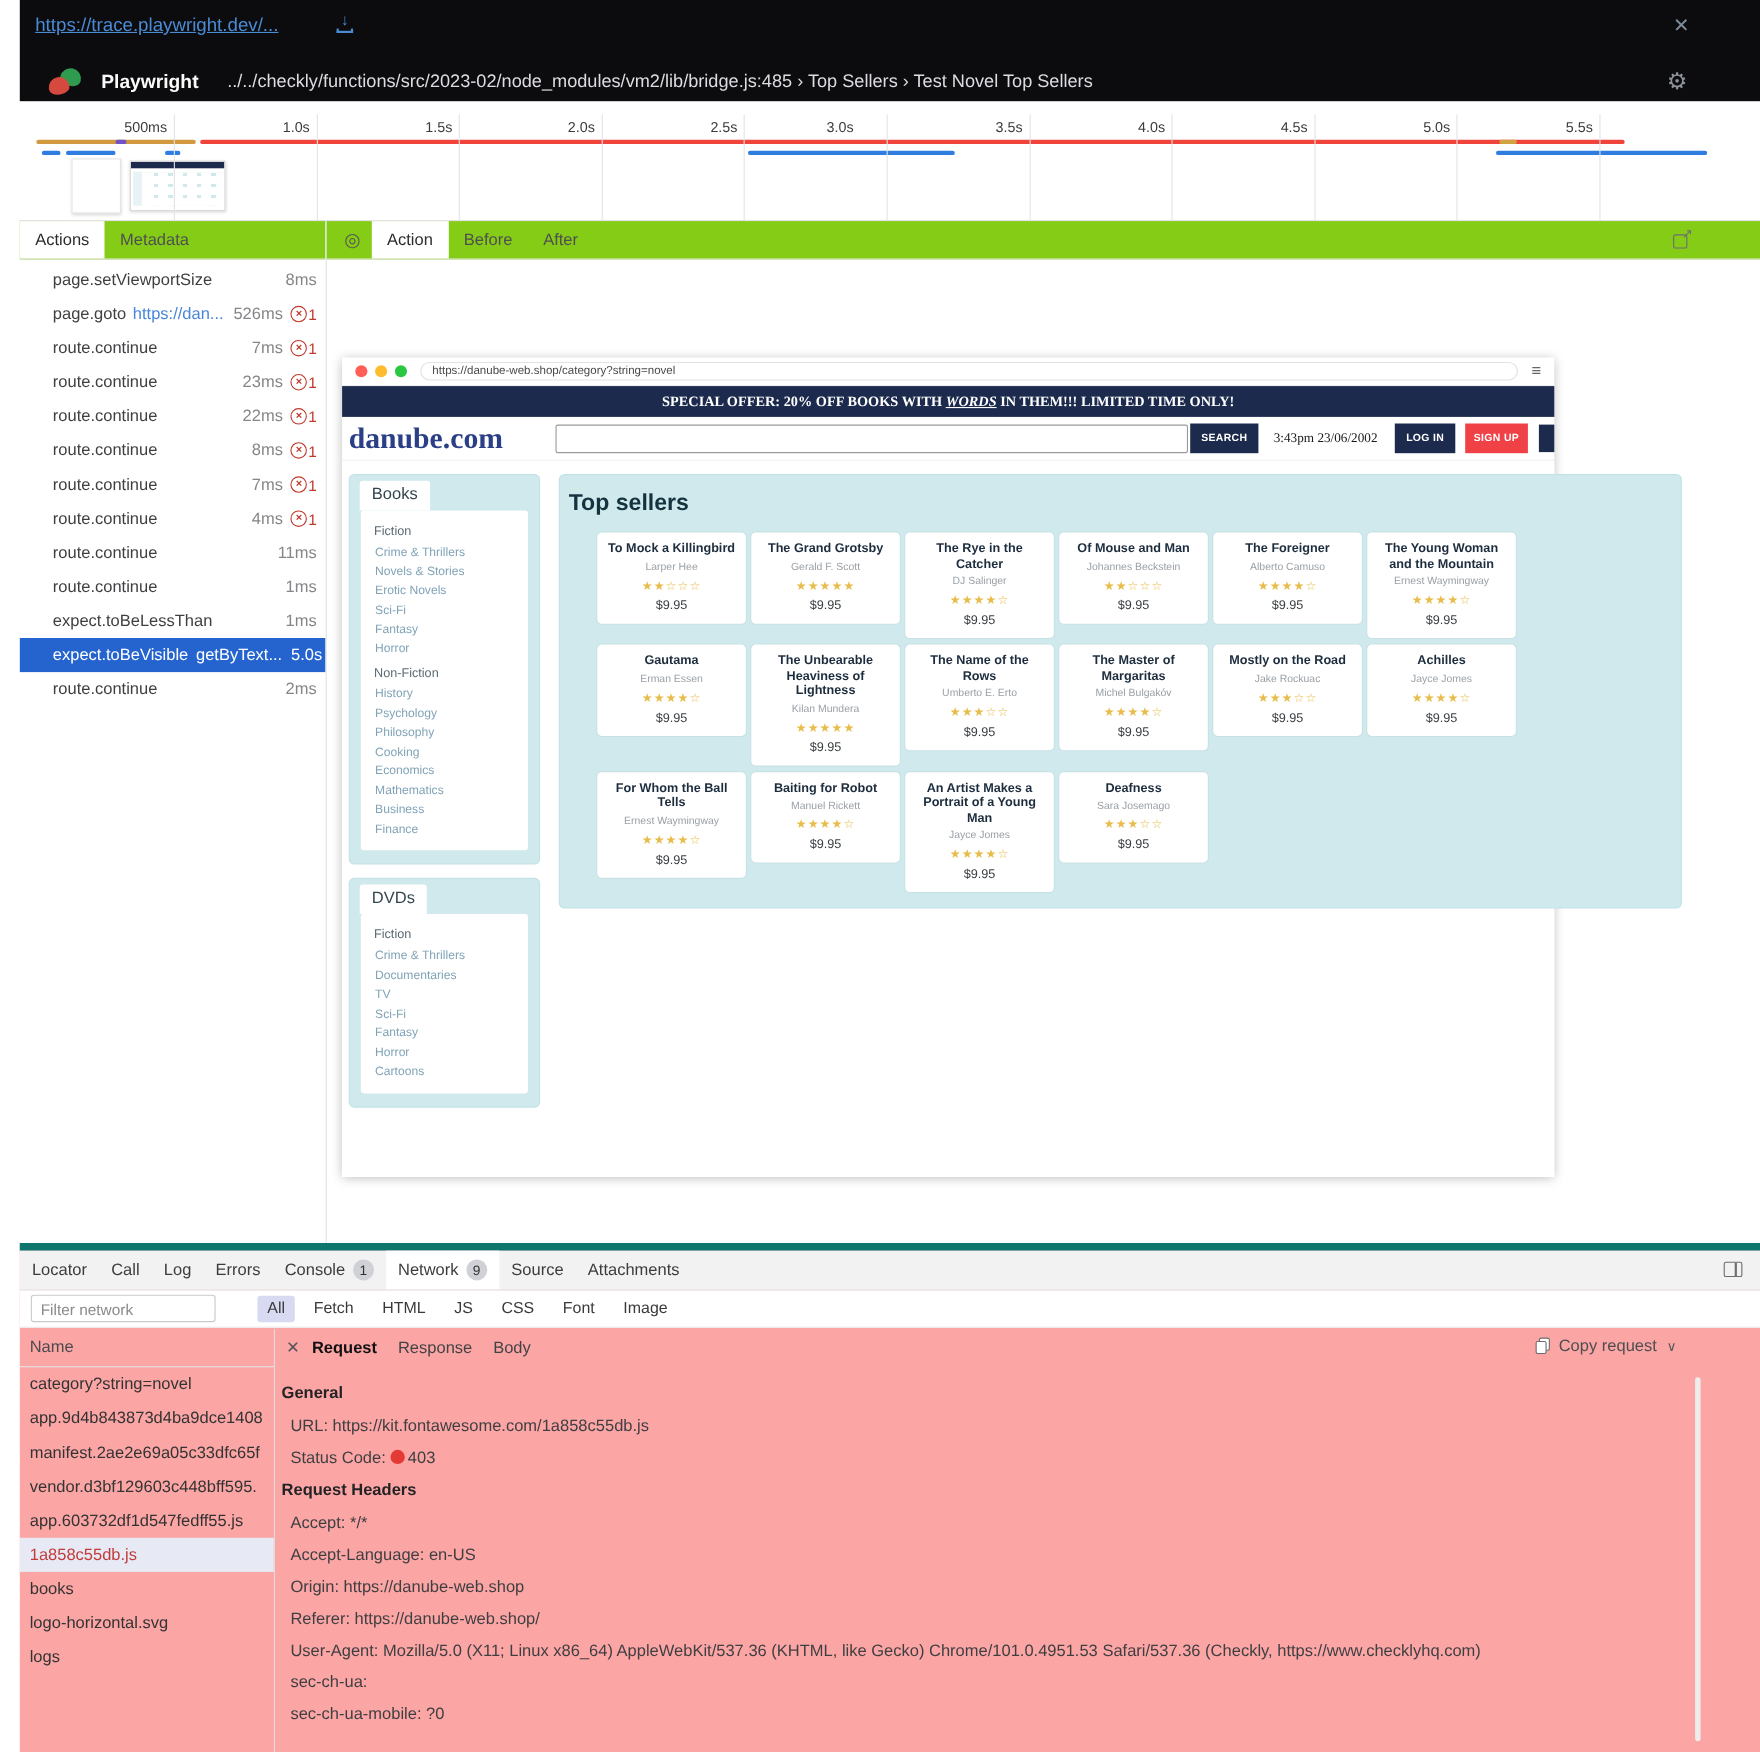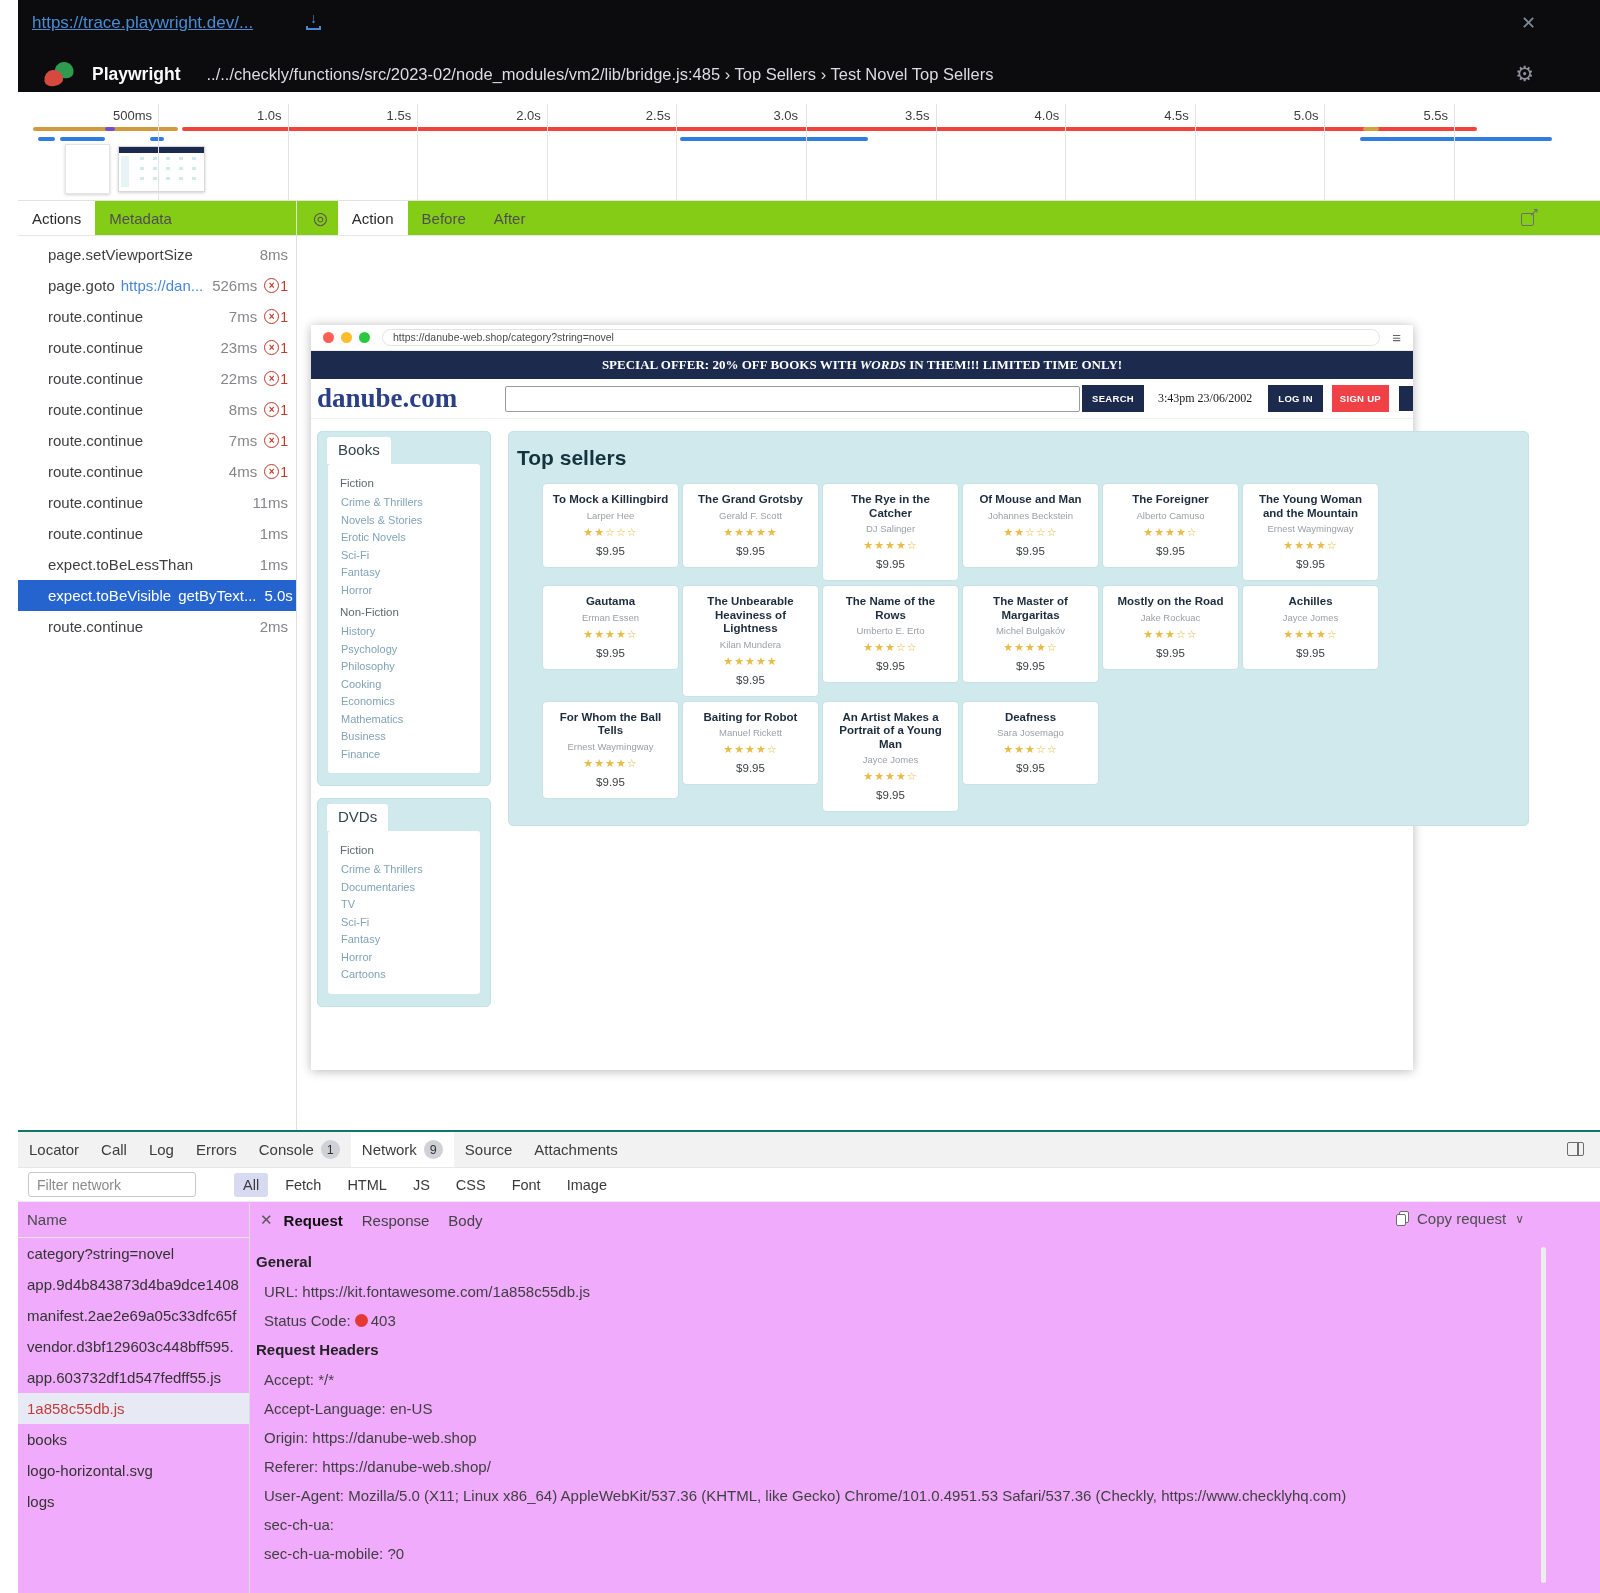--- a/index.html
+++ b/index.html
@@ -65,21 +65,21 @@
 
   
   .shot { position:absolute; left:14px; top:125px; width:1102px; height:745px; background:#fff; box-shadow:0 1px 10px rgba(0,0,0,.28); }
   .chrome { height:26px; display:flex; align-items:center; border-bottom:1px solid #ededed; }
   .dots { display:flex; gap:7px; margin-left:12px; }
   .dot { width:11px; height:11px; border-radius:50%; }
   .dot.r{background:#ff5f57;} .dot.y{background:#febc2e;} .dot.g{background:#2ac840;}
   .urlpill { flex:1; height:17px; margin:0 12px; border:1px solid #e2e2e2; border-radius:9px; font-size:10.5px; color:#4a4a4a; line-height:15px; padding-left:10px; background:#fff; overflow:hidden; }
   .burger { margin-right:12px; font-size:15px; color:#666; }
   .banner { height:28px; background:#1c2b4d; color:#fff; text-align:center; line-height:28px; font-family:"Liberation Serif", serif; font-weight:bold; font-size:13px; }
-  .banner i { font-style:italic; }
+  .banner i { font-style:italic;text-decoration:underline; }
   .shopheader { height:40px; display:flex; align-items:center; padding:0 0 0 6px; border-bottom:1px solid #f0f0f0; }
   .shoplogo { font-family:"Liberation Serif", serif; font-weight:bold; font-size:27px; color:#2a3f85; width:188px; }
   .shopsearch { flex:1; height:26px; border:1px solid #9a9a9a; border-radius:2px; font-size:12px; padding:0 8px; color:#333; }
   .navybtn { background:#1c2b4d; color:#fff; font-size:9.5px; font-weight:bold; padding:8px 10px; margin-left:2px; letter-spacing:.3px; }
   .shoptime { font-family:"Liberation Serif", serif; font-size:12px; color:#1a1a1a; margin:0 14px; white-space:nowrap; }
   .redbtn { background:#ef4146; color:#fff; font-size:9.5px; font-weight:bold; padding:8px 8px; margin-left:9px; letter-spacing:.3px; }
   .cartstub { width:14px; height:25px; background:#1c2b4d; margin-left:10px; }
   .shopbody { position:relative; height:651px; background:#fff; }
   .catcol { position:absolute; left:6px; top:12px; width:174px; }
   .catpanel { position:relative; background:#cfe9ec; border-radius:5px; padding:32px 10px 12px 10px; margin-bottom:12px; border:1px solid #c2e2e6; }
@@ -90,21 +90,21 @@
   .sellers { position:absolute; left:197px; top:12px; width:1021px; background:#cfe9ec; border-radius:5px; padding:14px 0 14px 8px; border:1px solid #c2e2e6; }
   .sellers-title { font-size:21px; font-weight:bold; color:#14333f; }
   .bgrid { margin:14px 0 0 26px; display:grid; grid-template-columns:repeat(6,135px); gap:6px 5px; align-items:start; }
   .bcard { background:#fff; border-radius:4px; padding:9px 6px 10px; text-align:center; box-shadow:0 0 0 1px rgba(0,0,0,.03); }
   .btitle { font-size:11.5px; font-weight:bold; color:#1d2d3e; line-height:13.5px; }
   .bauthor { font-size:9.5px; color:#9aa0a6; margin-top:3px; }
   .bstars { font-size:11px; color:#e8bc4a; letter-spacing:1px; margin-top:5px; }
   .bprice { font-size:11.5px; color:#3c4043; margin-top:6px; }
 
   
-  .bottom { position:absolute; left:18px; top:1130px; right:0; bottom:0; background:#f0abfc; border-top:2px solid #0f766e; }
+  .bottom { position:absolute; left:18px; top:1130px; right:0; bottom:0; background:#fca5a5; border-top:7px solid #0f766e; }
   .btabs { height:36px; background:#f2f2f3; display:flex; align-items:stretch; border-bottom:1px solid #e7e7e7; position:relative; }
   .btab { display:flex; align-items:center; padding:0 11px; font-size:15px; color:#3c3c3e; }
   .btab.sel { background:#fff; }
   .badge { display:inline-flex; align-items:center; justify-content:center; min-width:19px; height:19px; border-radius:10px; background:#d0d1d6; color:#333; font-size:12.5px; margin-left:7px; padding:0 4px; }
   .cols-ic { position:absolute; right:16px; top:10px; width:17px; height:14px; border:1.6px solid #6d6d70; border-radius:2px; }
   .cols-ic:before { content:""; position:absolute; right:4px; top:0; bottom:0; width:1.6px; background:#6d6d70; }
   .filterbar { height:34px; display:flex; align-items:center; background:#fff; border-bottom:1px solid #ececec; padding-left:10px;gap:16px; }
   .filter-inp { width:168px; height:25px; border:1px solid #c9c9c9; border-radius:3px; font-size:14px; padding:0 8px; color:#333; margin-right:22px; }
   .filter-inp::placeholder { color:#8a8a8a; }
   .chip { font-size:14.5px; color:#3a3a3c; padding:4px 9px; border-radius:3px; margin-right:8px; }
@@ -175,21 +175,21 @@
       <span class="tl-tick" style="left: 54px;">500ms</span>
       <div class="tl-grid" style="left: 269.6px;"></div>
       <span class="tl-tick" style="left: 183.6px;">1.0s</span>
       <div class="tl-grid" style="left: 399.2px;"></div>
       <span class="tl-tick" style="left: 313.2px;">1.5s</span>
       <div class="tl-grid" style="left: 528.8px;"></div>
       <span class="tl-tick" style="left: 442.8px;">2.0s</span>
       <div class="tl-grid" style="left: 658.4px;"></div>
       <span class="tl-tick" style="left: 572.4px;">2.5s</span>
       <div class="tl-grid" style="left: 788px;"></div>
-      <span class="tl-tick" style="left: 700px;">3.0s</span>
+      <span class="tl-tick" style="left: 678px;">3.0s</span>
       <div class="tl-grid" style="left: 917.6px;"></div>
       <span class="tl-tick" style="left: 831.6px;">3.5s</span>
       <div class="tl-grid" style="left: 1047.2px;"></div>
       <span class="tl-tick" style="left: 961.2px;">4.0s</span>
       <div class="tl-grid" style="left: 1176.8px;"></div>
       <span class="tl-tick" style="left: 1090.8px;">4.5s</span>
       <div class="tl-grid" style="left: 1306.4px;"></div>
       <span class="tl-tick" style="left: 1220.4px;">5.0s</span>
       <div class="tl-grid" style="left: 1436px;"></div>
       <span class="tl-tick" style="left: 1350px;">5.5s</span>

